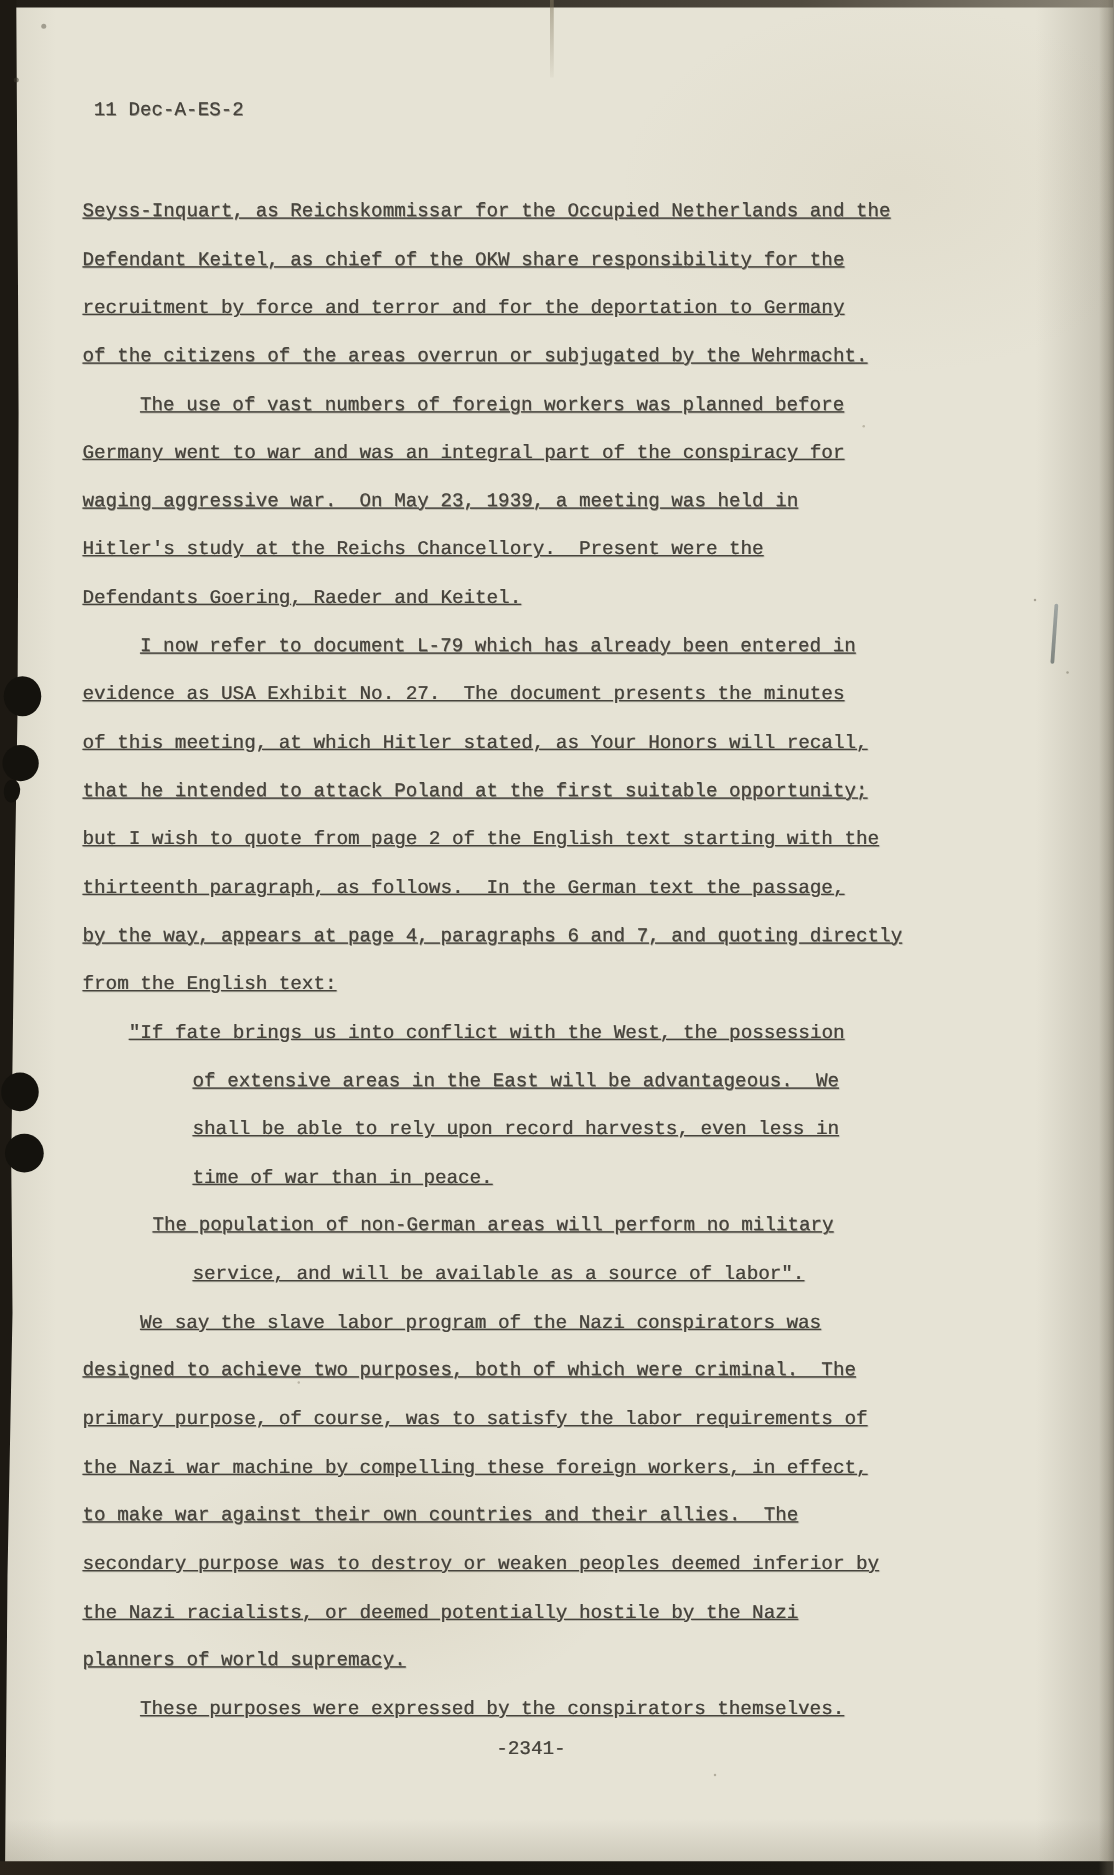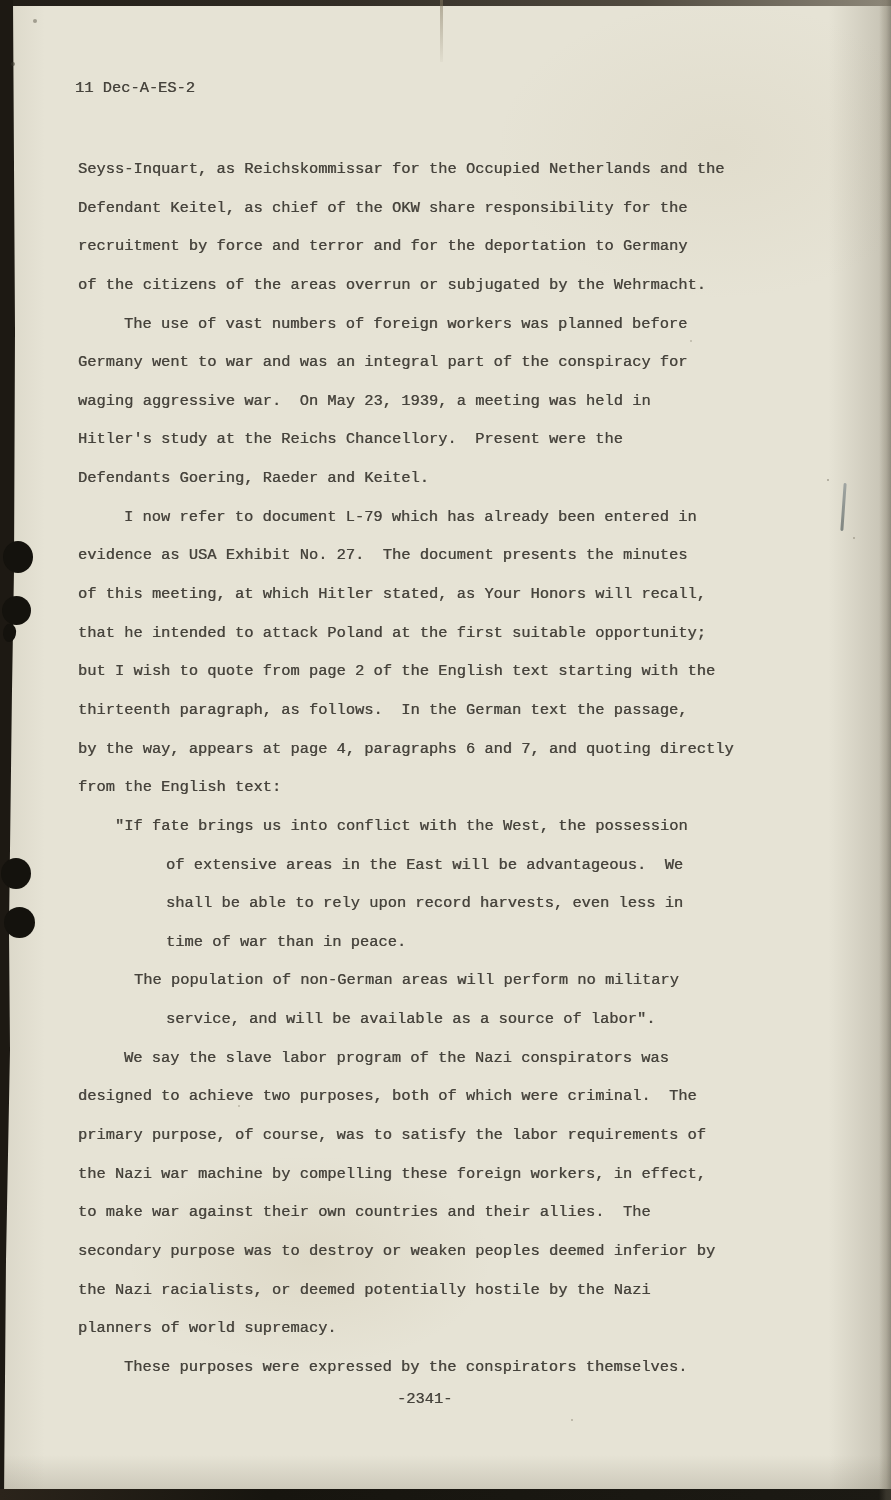--- a/index.html
+++ b/index.html
@@ -23,21 +23,21 @@
 
   .typed { 
     font-size: 15.4px;
     white-space: pre;
     text-shadow: 0.4px 0.4px 0.5px rgba(70,66,58,0.55), -0.2px 0 0.3px rgba(70,66,58,0.35);
   }
 
   .header  { position: absolute; left: 75px;  top: 79px; }
   .footer  { position: absolute; left: 397px; top: 1390px; }
 
-  .text-body { position: absolute; left: 78px; top: 150px; }
+  .text-body { position: absolute; left: 66px; top: 150px; text-decoration: underline; }
   .line { height: 38.65px; line-height: 38.65px; }
   .line.para        { padding-left: 46px; }
   .line.quote-open  { padding-left: 37px; }
   .line.quote-first { padding-left: 56px; }
   .line.quote-cont  { padding-left: 88px; }
 
   
   .edge-top {
     position: absolute; top: 0; left: 0; width: 100%; height: 6px;
     background: linear-gradient(90deg, #211d17 0%, #332e26 40%, #514b40 72%, #8d8779 100%);

